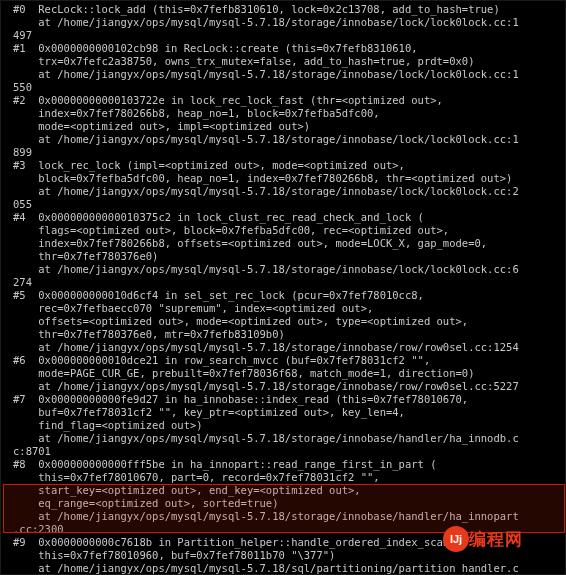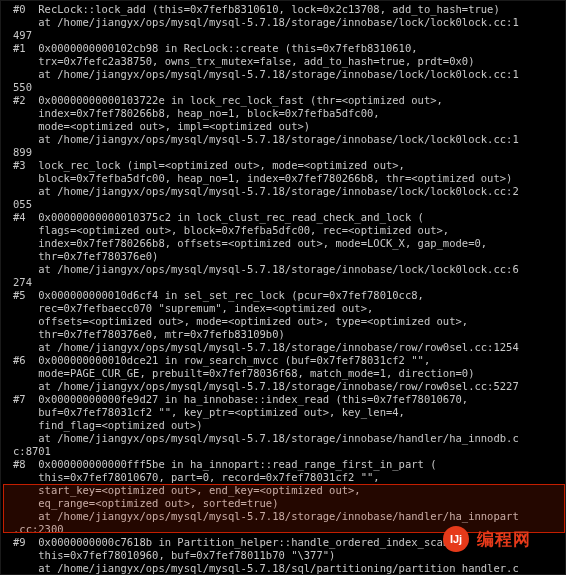--- a/index.html
+++ b/index.html
@@ -52,21 +52,21 @@
     justify-content: center;
     font-weight: bold;
     font-size: 11px;
     border-radius: 13px;
     font-family: sans-serif;
   }
   .logo .txt {
     color: #e63a1a;
     font-weight: bold;
     font-size: 17px;
-    margin-left: 8px;
+    margin-left: 0;
     font-family: "SimHei", sans-serif;
     letter-spacing: 1px;
   }
 </style>
 </head>
 <body>
 
 <div class="wrap">
   <pre id="trace">#0  RecLock::lock_add (this=0x7fefb8310610, lock=0x2c13708, add_to_hash=true)
     at /home/jiangyx/ops/mysql/mysql-5.7.18/storage/innobase/lock/lock0lock.cc:1

